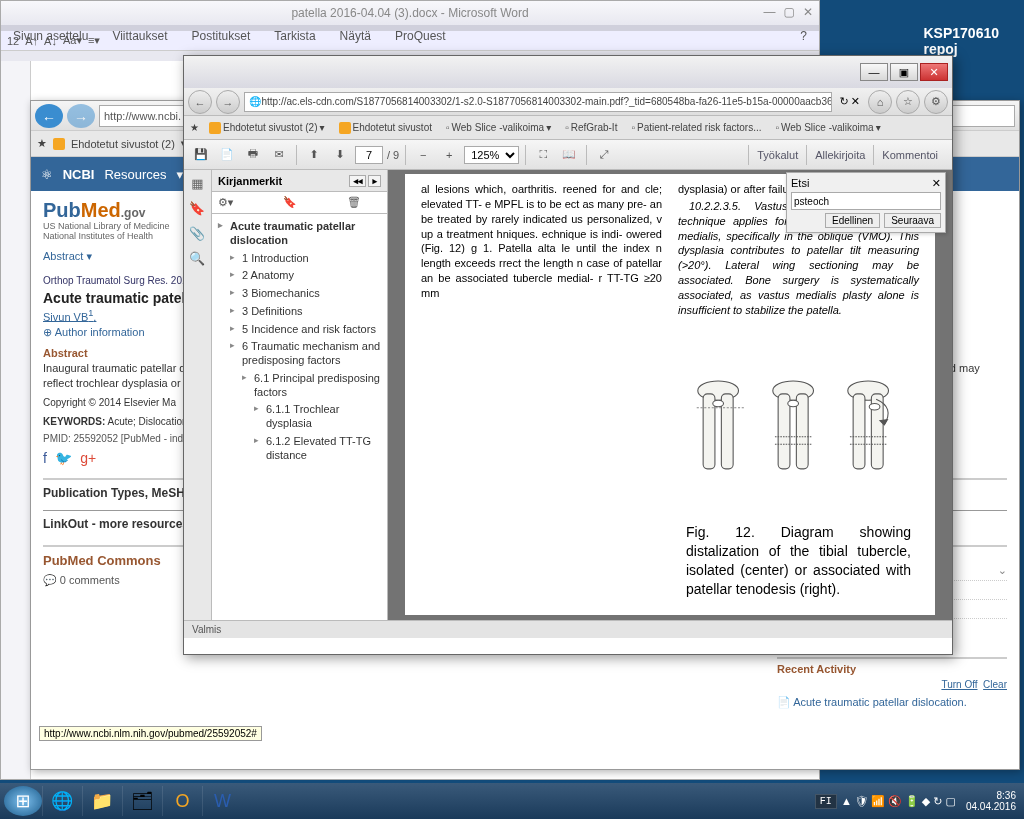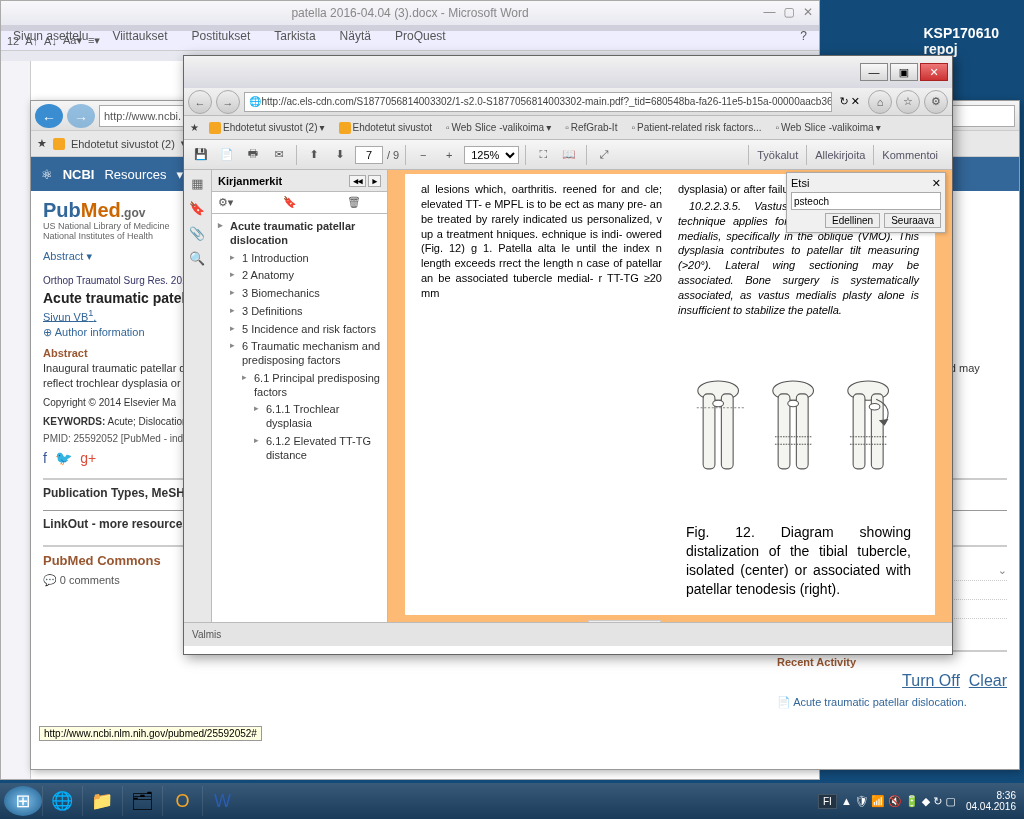--- a/index.html
+++ b/index.html
@@ -39,21 +39,21 @@
 .social { margin-top:6px; display:flex; gap:8px; font-size:14px; }
 .fb { color:#3b5998; } .tw { color:#1da1f2; } .gp { color:#dd4b39; }
 .section-bar { border-top:2px solid #ccc; margin-top:12px; padding-top:6px; font-weight:bold; font-size:12px; }
 .linkout { border-top:1px solid #999; margin-top:10px; padding-top:6px; font-weight:bold; font-size:12px; }
 .commons { color:#985731; font-weight:bold; font-size:13px; margin-top:14px; padding-top:6px; border-top:2px solid #ccc; }
 .comments { margin-top:6px; font-size:11px; color:#555; }
 .right-links { position:absolute; right:12px; bottom:150px; width:230px; font-size:11px; color:#336699; }
 .right-links div { padding:3px 0; border-bottom:1px dotted #ccc; }
 .recent { position:absolute; right:12px; bottom:60px; width:230px; }
 .recent-h { color:#985731; font-weight:bold; border-top:2px solid #ccc; padding-top:4px; }
-.recent-ctl { text-align:right; color:#336699; font-size:16px; margin-top:4px; }
+.recent-ctl { text-align:right; color:#336699; font-size:10px; margin-top:4px; }
 .commons-right { position:absolute; right:260px; bottom:80px; color:#336699; font-size:11px; text-align:right; }
 .status-tip { position:absolute; left:8px; bottom:28px; background:#ffffe1; border:1px solid #999; padding:1px 4px; font-size:10px; }
 
 .pdf-window { position:absolute; left:183px; top:55px; width:770px; height:600px; background:#fff; border:1px solid #666; box-shadow:3px 3px 12px rgba(0,0,0,.4); }
 .pdf-chrome { height:32px; background:linear-gradient(#f2f2f2,#d9d9e2); display:flex; justify-content:flex-end; align-items:center; padding:0 4px; gap:2px; }
 .win-btn { width:28px; height:18px; border:1px solid #888; background:linear-gradient(#f8f8f8,#d8d8d8); display:flex; align-items:center; justify-content:center; font-size:11px; }
 .win-close { background:linear-gradient(#e77,#c33); color:#fff; border-color:#a22; }
 .pdf-nav { height:28px; background:linear-gradient(#f0f0f0,#dedede); display:flex; align-items:center; padding:0 4px; gap:4px; border-bottom:1px solid #bbb; }
 .nav-round { width:24px; height:24px; border-radius:50%; background:linear-gradient(#eee,#ccc); border:1px solid #aaa; display:flex; align-items:center; justify-content:center; color:#555; }
 .pdf-addr { flex:1; height:20px; background:#fff; border:1px solid #aaa; padding:0 4px; display:flex; align-items:center; color:#444; font-size:10px; overflow:hidden; white-space:nowrap; }
@@ -71,42 +71,42 @@
 .pdf-sidebar-icons { width:28px; background:#e8e8e8; border-right:1px solid #bbb; display:flex; flex-direction:column; align-items:center; padding-top:6px; gap:10px; color:#666; font-size:13px; }
 .pdf-bookmarks { width:176px; background:#fff; border-right:1px solid #bbb; display:flex; flex-direction:column; }
 .bm-head { height:22px; background:#e8e8e8; border-bottom:1px solid #bbb; display:flex; align-items:center; padding:0 6px; font-size:11px; font-weight:bold; justify-content:space-between; }
 .bm-head-r { display:flex; gap:2px; }
 .bm-head-r span { border:1px solid #aaa; padding:0 3px; background:#f4f4f4; font-size:9px; }
 .bm-tools { height:22px; border-bottom:1px solid #bbb; display:flex; align-items:center; padding:0 6px; gap:50px; color:#555; }
 .bm-tree { flex:1; overflow:auto; padding:4px; font-size:11px; color:#333; }
 .bm-item { padding:2px 0 2px 14px; position:relative; line-height:1.25; }
 .bm-item::before { content:"▸"; color:#888; position:absolute; left:2px; font-size:9px; }
 .bm-sub { margin-left:12px; }
-.pdf-page { flex:1; background:#fdba74; overflow:auto; position:relative; }
+.pdf-page { flex:1; background:#737373; overflow:auto; position:relative; }
 .pdf-paper { margin:4px auto; width:530px; background:#fff; padding:8px 16px; font-family:Georgia,serif; font-size:11px; line-height:1.35; position:relative; }
 .two-col { display:flex; gap:16px; }
 .colL, .colR { flex:1; text-align:justify; }
 .fig { margin-top:10px; padding:8px; }
 .fig svg { width:100%; height:180px; }
 .fig-cap { font-size:14px; margin-top:4px; }
 .pdf-find { position:absolute; right:6px; top:116px; width:160px; background:#f0f0f0; border:1px solid #aaa; padding:4px; box-shadow:1px 1px 4px rgba(0,0,0,.2); z-index:5; }
 .pdf-find .fh { display:flex; justify-content:space-between; font-size:11px; margin-bottom:2px; }
 .pdf-find input { width:100%; border:1px solid #aaa; height:18px; font-size:10px; padding:0 2px; margin-bottom:3px; background:#fff; }
 .pdf-find .fbtns { display:flex; gap:4px; justify-content:flex-end; }
 .pdf-find button { font-size:10px; padding:1px 6px; background:#eee; border:1px solid #aaa; }
-.pdf-status { position:absolute; left:0; right:0; bottom:8px; height:24px; background:#e4e4e4; border-top:1px solid #bbb; display:flex; align-items:center; padding:0 8px; font-size:10px; color:#555; }
+.pdf-status { position:absolute; left:0; right:0; bottom:16px; height:18px; background:#e4e4e4; border-top:1px solid #bbb; display:flex; align-items:center; padding:0 8px; font-size:10px; color:#555; }
 .pdf-status-r { position:absolute; left:200px; bottom:1px; font-size:10px; color:#555; background:#eee; padding:1px 4px; border:1px solid #ccc; }
 
 .taskbar { position:absolute; left:0; right:0; bottom:0; height:36px; background:linear-gradient(#3a5a7a,#1a3a5a); display:flex; align-items:center; padding:0 4px; }
 .start { width:38px; height:30px; border-radius:50%; background:radial-gradient(#7ec0ee,#1a5a8a); display:flex; align-items:center; justify-content:center; color:#fff; font-size:18px; }
 .task-icon { width:40px; height:30px; display:flex; align-items:center; justify-content:center; font-size:18px; border-left:1px solid rgba(255,255,255,.1); }
 .tray { margin-left:auto; display:flex; align-items:center; gap:4px; color:#fff; font-size:10px; padding-right:4px; }
 .tray-icons { display:flex; gap:3px; font-size:11px; }
 .clock { text-align:right; line-height:1.1; padding-left:6px; }
-.lang { background:#234; padding:1px 4px; border:1px solid #456; }
+.lang { background:#234; padding:1px 4px; border:1px solid #456;font-family:Liberation Mono, monospace; }
 </style>
 </head>
 <body>
 
 <div class="desktop-info">
   <div>KSP170610</div>
   <div>repoj</div>
 </div>
 
 <div class="word-window">

